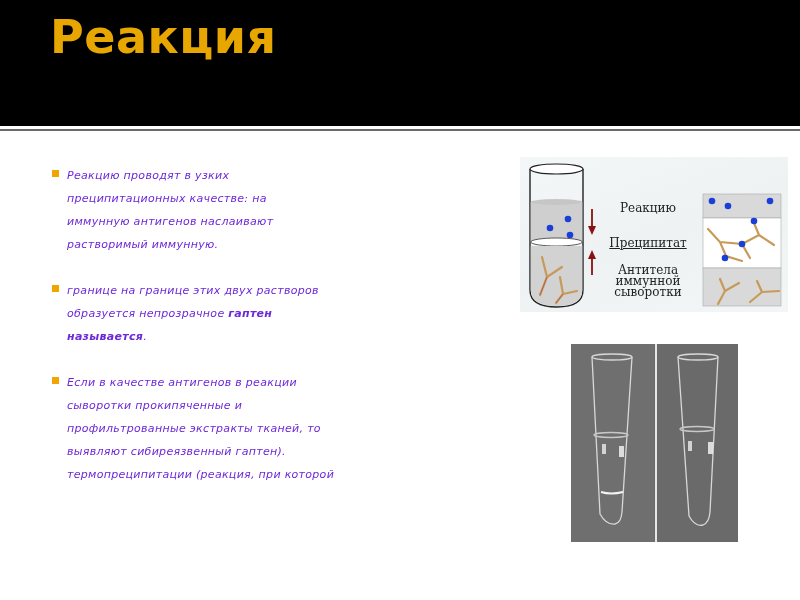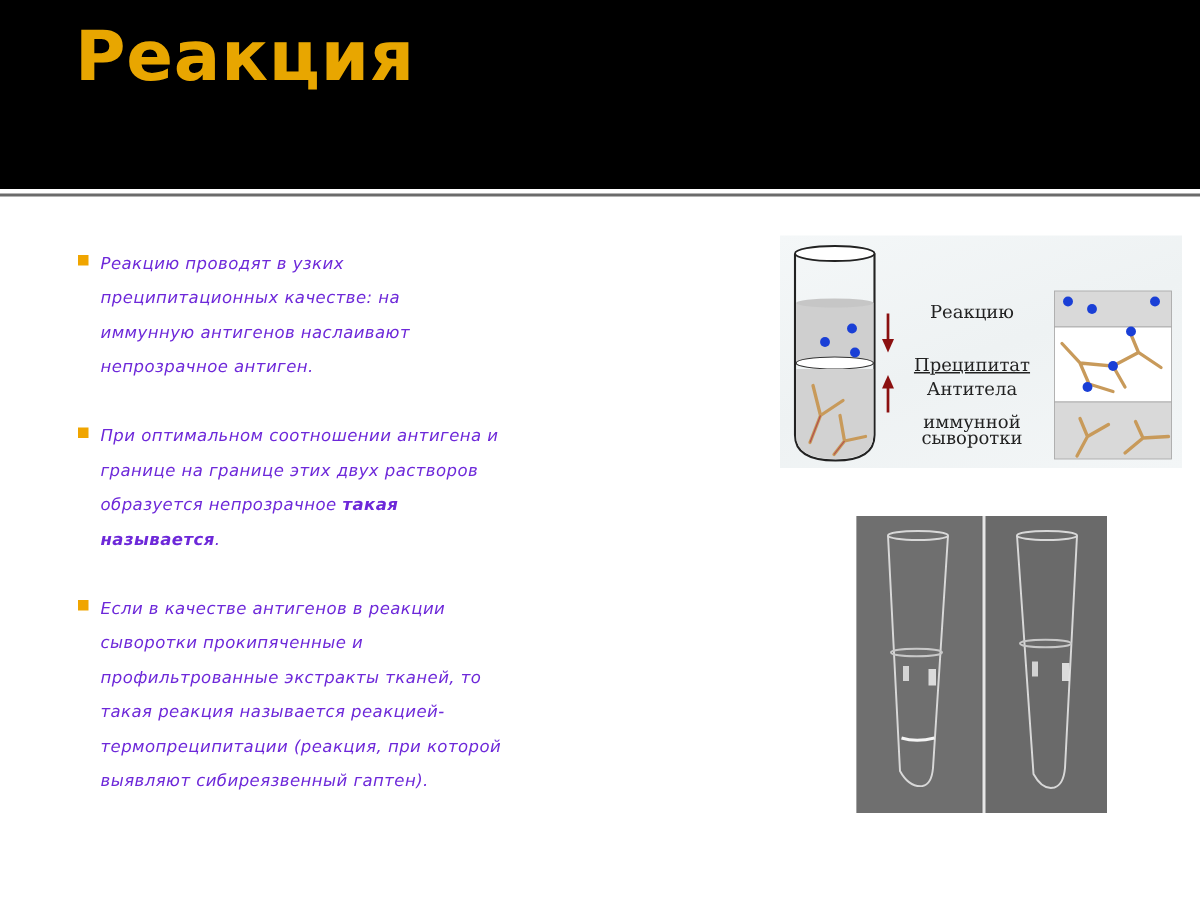--- a/index.html
+++ b/index.html
@@ -113,39 +113,37 @@
     </h1>
   </div>
   <div class="divider"></div>
 
   <div class="content">
     <div class="bullet">
       <span class="bullet-marker"></span>
       <span class="line">Реакцию проводят в узких</span>
       <span class="line">преципитационных качестве: на</span>
       <span class="line">иммунную антигенов наслаивают</span>
-      <span class="line">непрозрачное антиген.</span>
+      <span class="line">растворимый иммунную.</span>
     </div>
 
     <div class="bullet">
       <span class="bullet-marker"></span>
-      <span class="line">При оптимальном соотношении антигена и</span>
       <span class="line">границе на границе этих двух растворов</span>
-      <span class="line"><span>образуется непрозрачное </span><b>такая</b></span>
+      <span class="line"><span>образуется непрозрачное </span><b>гаптен</b></span>
       <span class="line"><b>называется</b><span>.</span></span>
     </div>
 
     <div class="bullet">
       <span class="bullet-marker"></span>
       <span class="line">Если в качестве антигенов в реакции</span>
       <span class="line">сыворотки прокипяченные и</span>
       <span class="line">профильтрованные экстракты тканей, то</span>
-      <span class="line">такая реакция называется  реакцией-</span>
+      <span class="line">выявляют сибиреязвенный гаптен).</span>
       <span class="line">термопреципитации (реакция, при которой</span>
-      <span class="line">выявляют сибиреязвенный гаптен).</span>
     </div>
   </div>
 
   <div class="diagram">
     <svg width="268" height="155" viewBox="0 0 268 155">
 
       <g>
         <path d="M 10 12 L 10 133 Q 10 150 37 150 Q 63 150 63 133 L 63 12" fill="none" stroke="#222" stroke-width="1.4"></path>
         <ellipse cx="36.5" cy="12" rx="26.5" ry="5" fill="#ffffff" stroke="#222" stroke-width="1.2"></ellipse>
 
@@ -192,21 +190,21 @@
           <path d="M 200 122 L 205 134 L 198 147 M 205 134 L 219 126"></path>
           <path d="M 237 124 L 242 135 L 230 145 M 242 135 L 259 134"></path>
         </g>
         <circle cx="234" cy="64" r="3.3" fill="#1a3fd6"></circle>
         <circle cx="222" cy="87" r="3.3" fill="#1a3fd6"></circle>
         <circle cx="205" cy="101" r="3.3" fill="#1a3fd6"></circle>
       </g>
     </svg>
     <div class="diagram-label" style="left:78px; top:46px; width:100px;">Реакцию</div>
     <div class="diagram-label" style="left:78px; top:81px; width:100px;text-decoration:underline;">Преципитат</div>
-    <div class="diagram-label" style="left:78px; top:97px; width:100px;">Антитела</div>
+    <div class="diagram-label" style="left:78px; top:108px; width:100px;">Антитела</div>
     <div class="diagram-label" style="left:78px; top:119px; width:100px;">иммунной</div>
     <div class="diagram-label" style="left:78px; top:130px; width:100px;">сыворотки</div>
   </div>
 
   <div class="photo">
     <svg width="167" height="198" viewBox="0 0 167 198">
       <rect x="0" y="0" width="167" height="198" fill="#6a6a6a"></rect>
       <rect x="0" y="0" width="83" height="198" fill="#6f6f6f"></rect>
       <rect x="84" y="0" width="2" height="198" fill="#e6e6e6"></rect>
 

